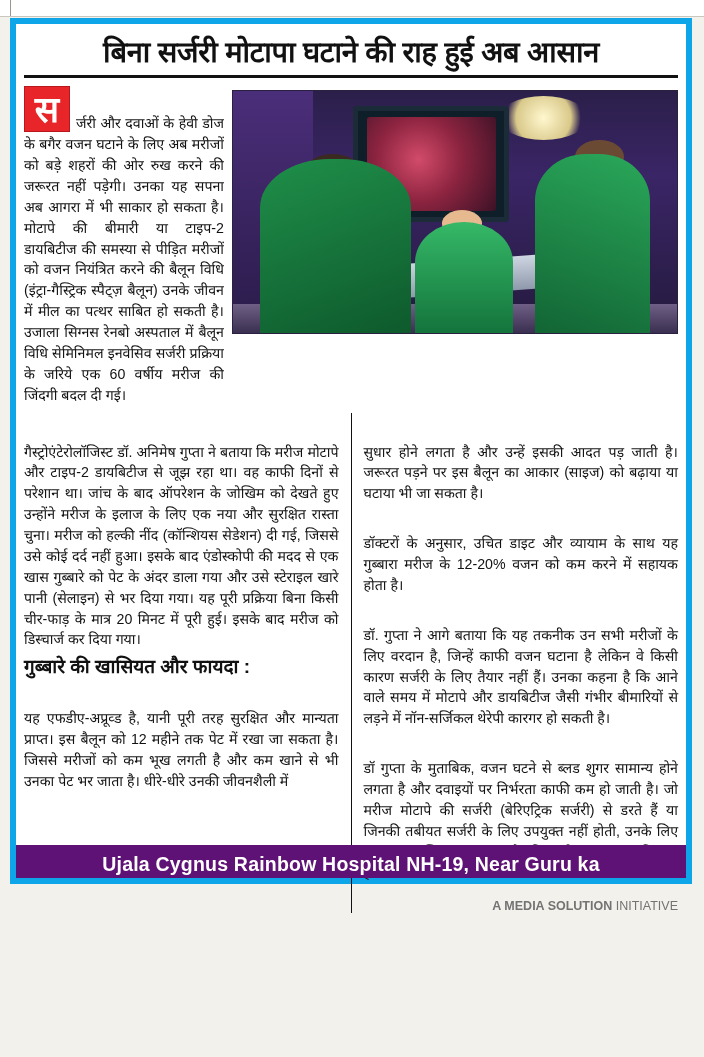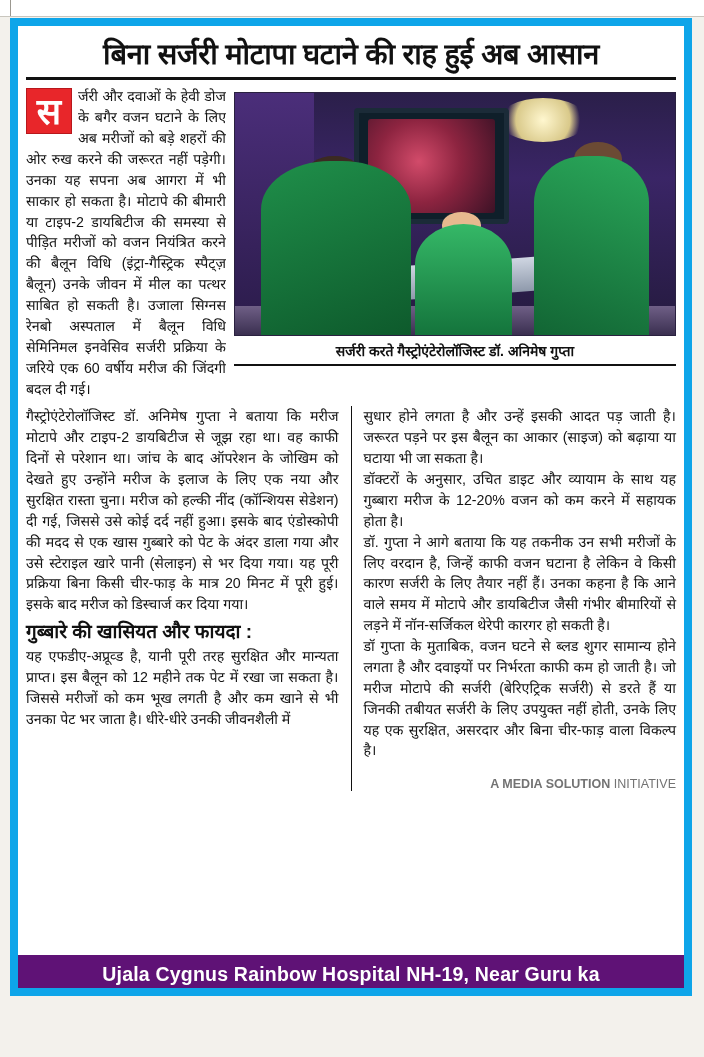--- a/index.html
+++ b/index.html
@@ -31,22 +31,22 @@
     left: 10px;
     width: 1px;
     height: 16px;
     background: #9b9890;
   }
   .ad-frame {
     position: absolute;
     top: 18px;
     left: 10px;
     width: 682px;
-    height: 978px;
-    border: 8px solid #0ea5e9;
+    height: 866px;
+    border: 6px solid #0ea5e9;
     background: #ffffff;
     box-sizing: border-box;
     padding: 6px 8px 0 8px;
   }
   
   .headline {
     text-align: center;
     font-size: 29px;
     font-weight: bold;
     color: #111;
@@ -86,20 +86,21 @@
     margin: 2px 6px 0 0;
     border: 1px solid #b8171c;
     box-sizing: border-box;
   }
   .body-text {
     font-size: 14.2px;
     line-height: 1.47;
     color: #121212;
     text-align: justify;
     text-justify: inter-word;
+    margin-top: 29px;
   }
   .yellow-box {
     background: #fcd21c;
     border: 1px solid #d8ae00;
     color: #0c2f8a;
     font-weight: bold;
     font-size: 15.2px;
     line-height: 1.38;
     text-align: center;
     padding: 7px 6px 8px 6px;
@@ -266,21 +267,20 @@
           <div class="ph-bed"></div>
           <div class="ph-floor"></div>
           <div class="ph-head1"></div>
           <div class="ph-green1"></div>
           <div class="ph-head2"></div>
           <div class="ph-green3"></div>
           <div class="ph-head3"></div>
           <div class="ph-green2"></div>
         </div>
 
-        <div class="photo-caption">सर्जरी करते गैस्ट्रोएंटेरोलॉजिस्ट डॉ. अनिमेष गुप्ता</div>
       </div>
     </div>
 
     <div class="cols">
 
       <div class="c">
         <div class="body-text">गैस्ट्रोएंटेरोलॉजिस्ट डॉ. अनिमेष गुप्ता ने बताया कि मरीज मोटापे और टाइप-2 डायबिटीज से जूझ रहा था। वह काफी दिनों से परेशान था। जांच के बाद ऑपरेशन के जोखिम को देखते हुए उन्होंने मरीज के इलाज के लिए एक नया और सुरक्षित रास्ता चुना। मरीज को हल्की नींद (कॉन्शियस सेडेशन) दी गई, जिससे उसे कोई दर्द नहीं हुआ। इसके बाद एंडोस्कोपी की मदद से एक खास गुब्बारे को पेट के अंदर डाला गया और उसे स्टेराइल खारे पानी (सेलाइन) से भर दिया गया। यह पूरी प्रक्रिया बिना किसी चीर-फाड़ के मात्र 20 मिनट में पूरी हुई। इसके बाद मरीज को डिस्चार्ज कर दिया गया।</div>
         <div class="subhead">गुब्बारे की खासियत और फायदा :</div>
         <div class="body-text">यह एफडीए-अप्रूव्ड है, यानी पूरी तरह सुरक्षित और मान्यता प्राप्त। इस बैलून को 12 महीने तक पेट में रखा जा सकता है। जिससे मरीजों को कम भूख लगती है और कम खाने से भी उनका पेट भर जाता है। धीरे-धीरे उनकी जीवनशैली में</div>
       </div>

